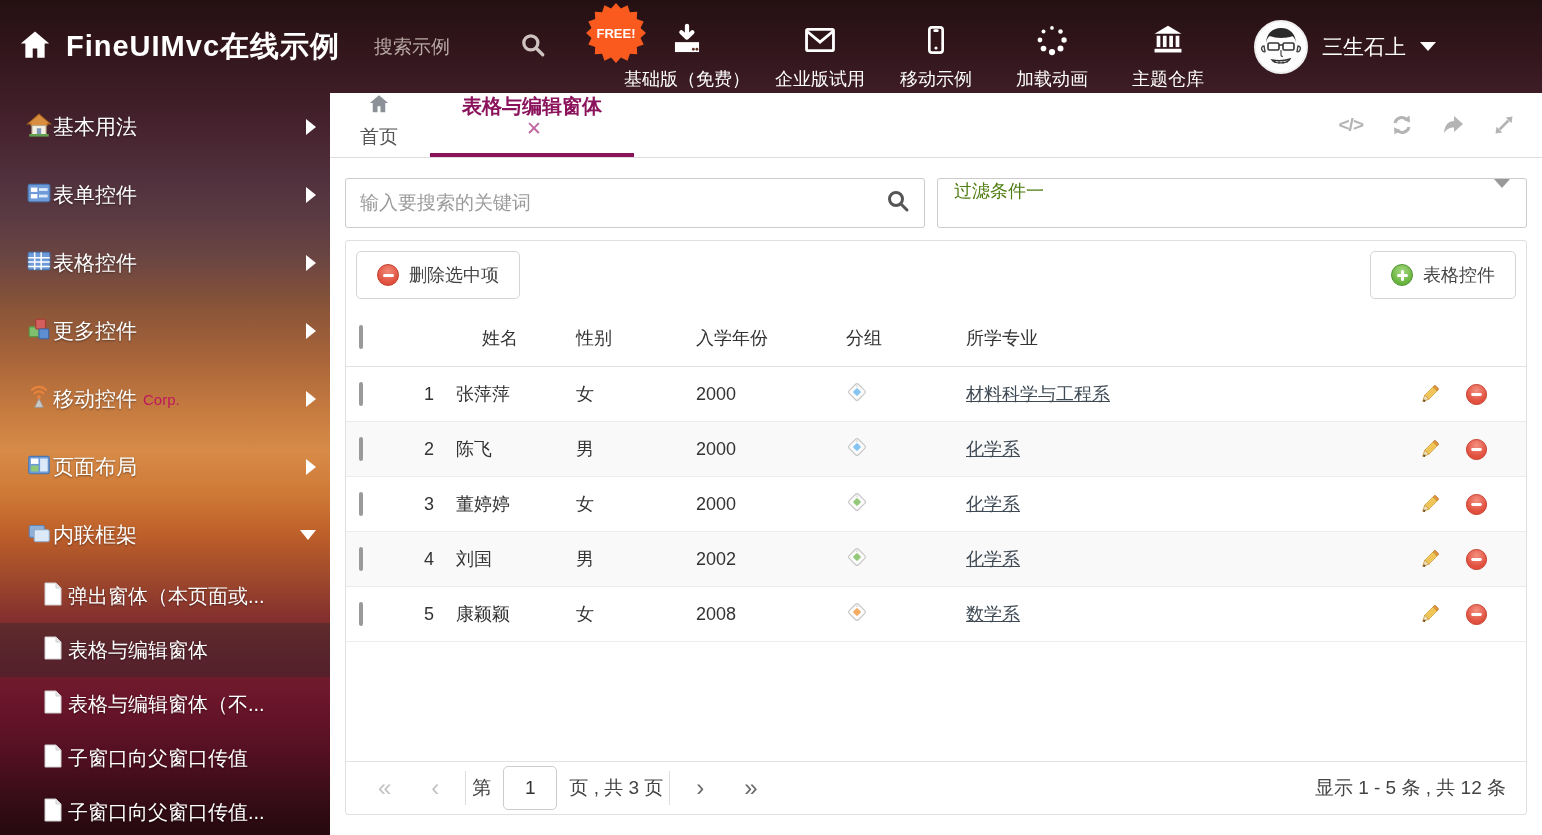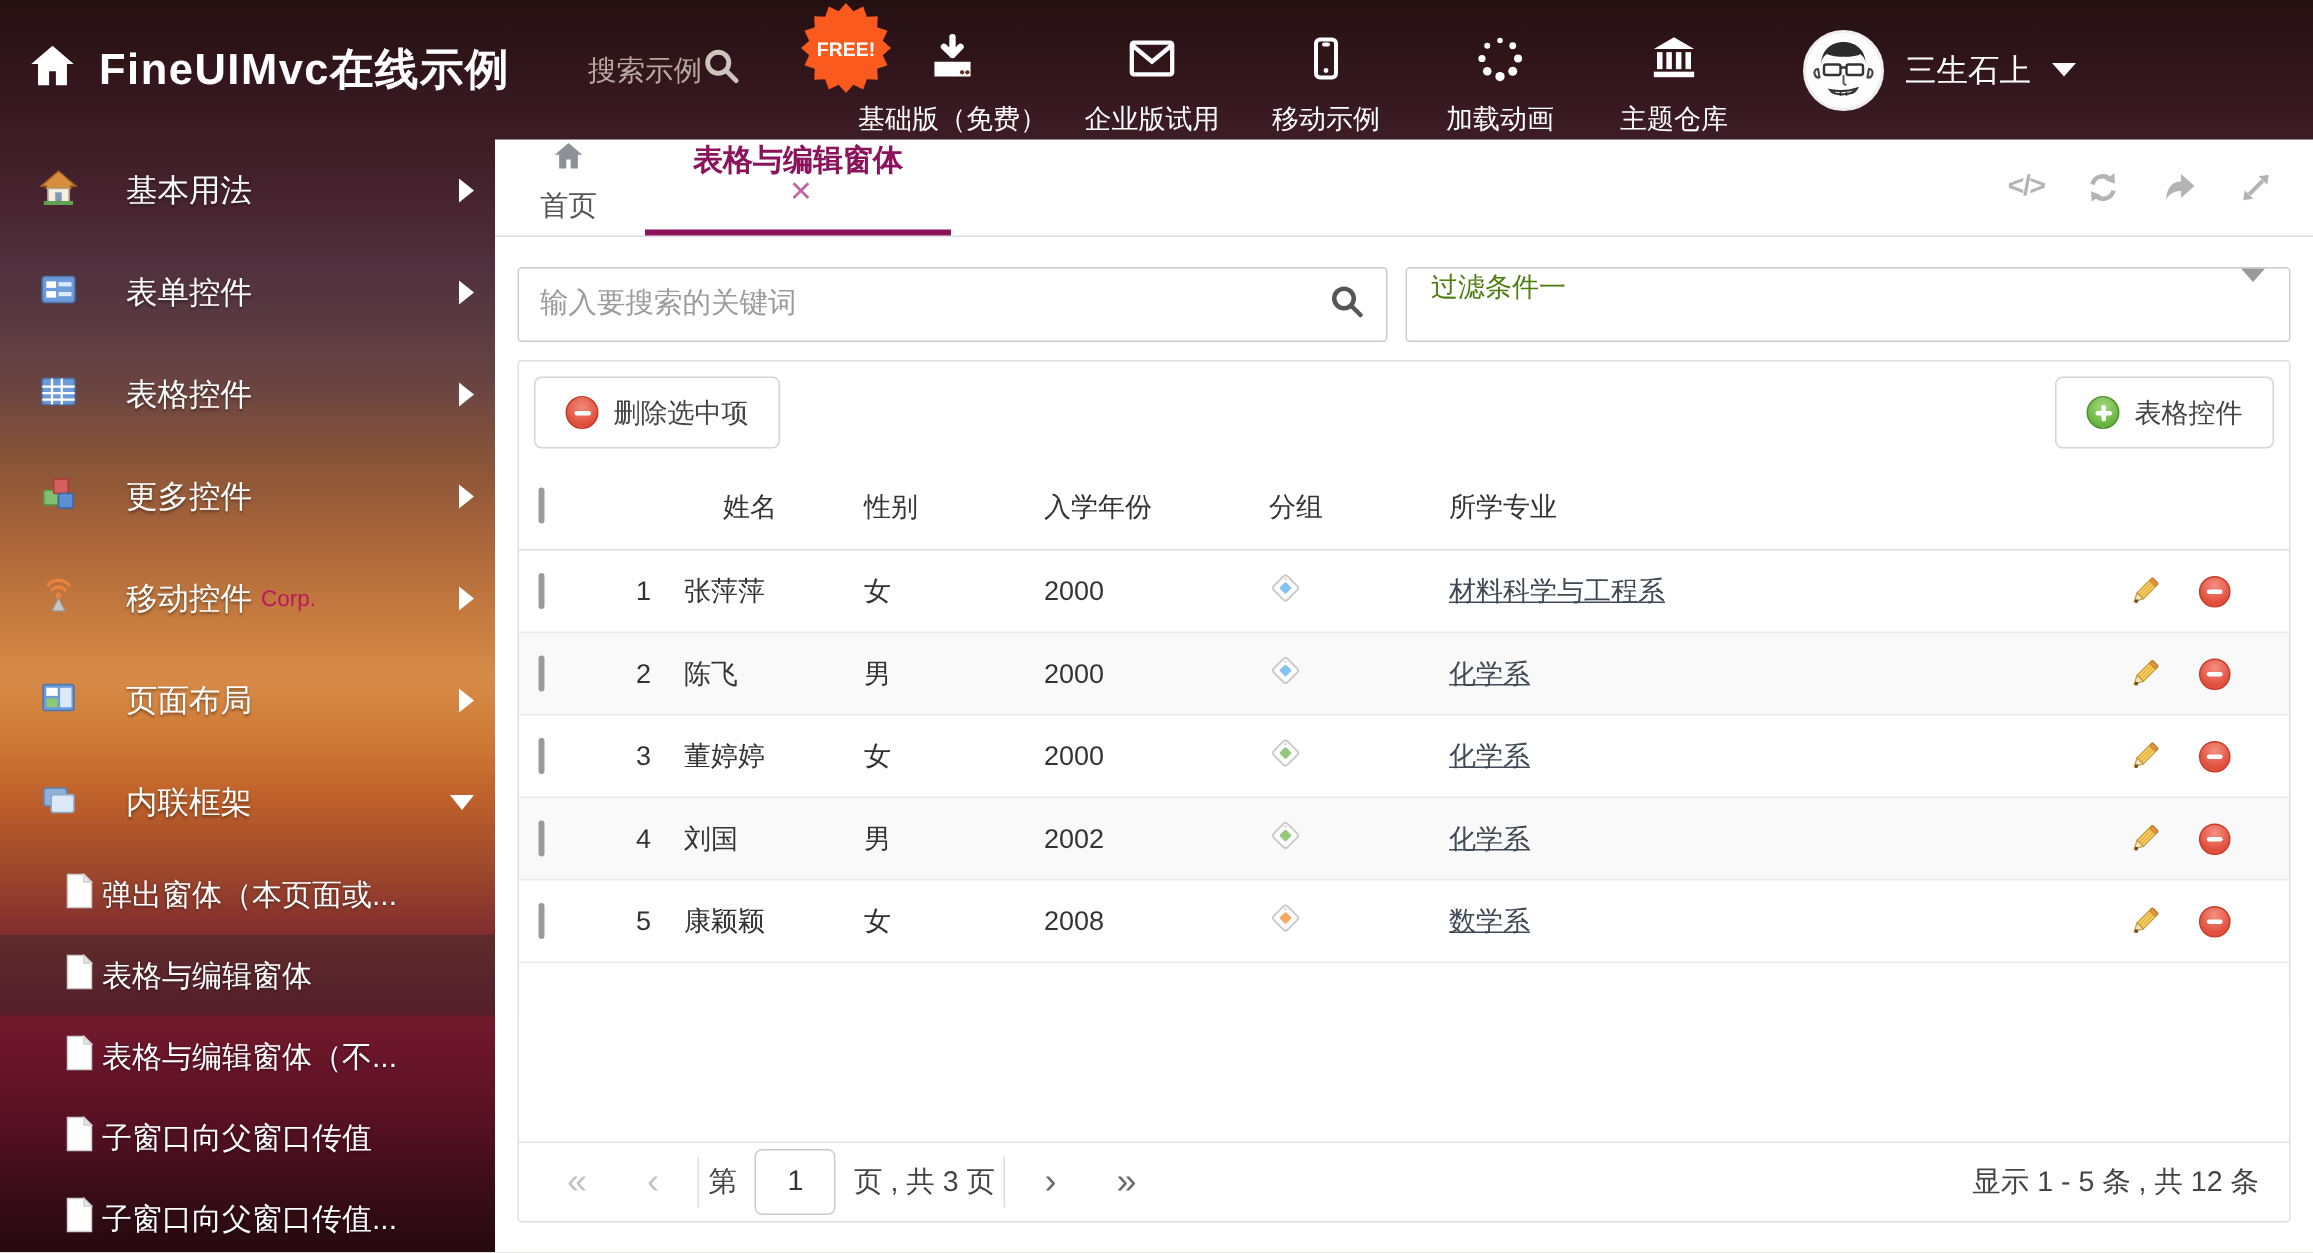--- a/index.html
+++ b/index.html
@@ -14,41 +14,41 @@
       #5a3a42 26%, #6b4542 31%, #8a5538 37%, #a9653a 43%, #c57a3f 49%,
       #d78b48 54%, #cf7a36 59%, #bd5f2a 64%, #a04a2c 69%, #84302e 74%,
       #75202f 79%, #6a152a 84%, #551023 90%, #3a0d18 95%, #26090f 100%);
   }
 
   
   .header { position:absolute; left:0; top:0; width:1542px; height:93px;
     display:flex; align-items:center; color:#fff; z-index:5; }
   .brand { display:flex; align-items:center; gap:14px; padding-left:18px; }
   .brand-title { font-size:29px; font-weight:bold; letter-spacing:1px; }
-  .hdr-search { display:flex; align-items:center; margin-left:52px; }
+  .hdr-search { display:flex; align-items:center; margin-left:34px; gap:70px; }
   .hdr-search-ph { font-size:19px; color:#b9a9a4; }
   .hdr-nav { display:flex; align-items:flex-start; margin-left:66px; gap:0;justify-content:space-between; }
   .hdr-item { position:relative; width:116px; display:flex; flex-direction:column;
     align-items:center; gap:6px; cursor:pointer; padding-top:20px; }
   .hdr-item.first { width:150px; }
   .hdr-item-label { font-size:18px; white-space:nowrap; }
   .free-badge { position:absolute; left:-28px; top:-2px; width:64px; height:64px; z-index:6; }
   .user { display:flex; align-items:center; gap:14px; margin-left:28px; cursor:pointer; }
   .avatar { width:54px; height:54px; border-radius:50%; background:#fdfdfd; overflow:hidden;
     border:2px solid #eee; }
   .user-name { font-size:21px; }
   .caret-down-w { width:0; height:0; border-left:8px solid transparent;
     border-right:8px solid transparent; border-top:9px solid #fff; }
 
   
   .sidebar { position:absolute; left:0; top:93px; width:330px; bottom:0; z-index:4;
     color:#fff; overflow:hidden; }
   .side-item { height:68px; display:flex; align-items:center; padding:0 14px 0 26px;
     cursor:pointer; }
-  .side-item .lbl { font-size:21px; margin-left:32px; text-shadow:0 1px 2px rgba(0,0,0,.45); }
+  .side-item .lbl { font-size:21px; margin-left:1px; text-shadow:0 1px 2px rgba(0,0,0,.45); }
   .side-item .arrow { margin-left:auto; }
   .tri-right { width:0; height:0; border-top:8px solid transparent;
     border-bottom:8px solid transparent; border-left:10px solid #fff; }
   .tri-down { width:0; height:0; border-left:8px solid transparent;
     border-right:8px solid transparent; border-top:10px solid #fff; }
   .corp-badge { color:#be185d; font-size:15px; margin-left:6px; text-shadow:none; }
   .side-sub { height:54px; display:flex; align-items:center; padding-left:42px; cursor:pointer; }
   .side-sub .lbl { font-size:20px; margin-left:4px; white-space:nowrap;
     text-shadow:0 1px 2px rgba(0,0,0,.45); }
   .side-sub.selected { background:rgba(40,40,40,.38); }

